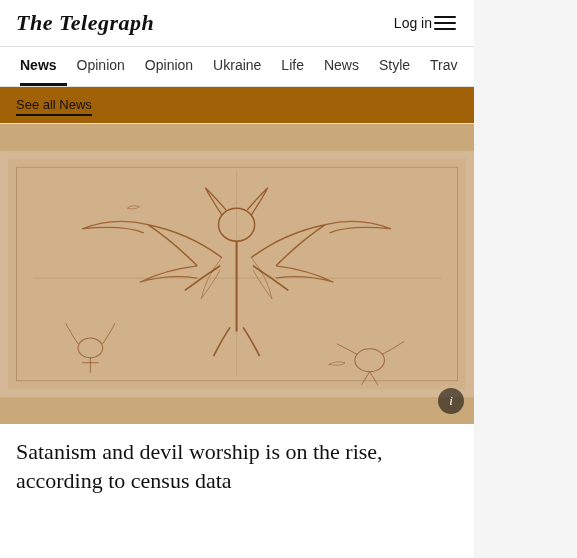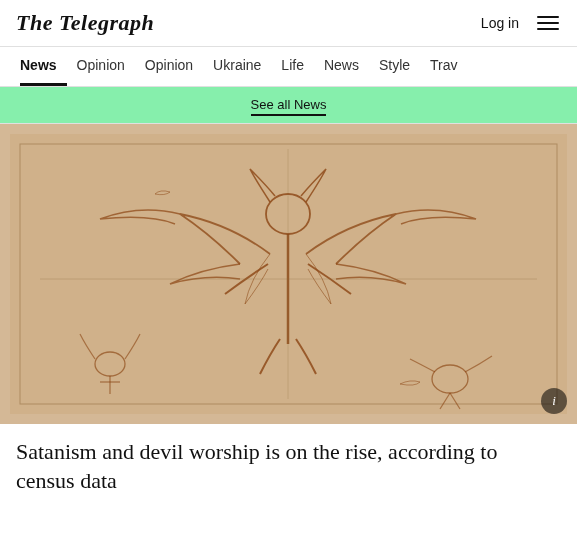--- a/index.html
+++ b/index.html
@@ -10,21 +10,21 @@
 
     body {
       width: 577px;
       height: 558px;
       font-family: Georgia, 'Times New Roman', serif;
       background: #f5f5f5;
       overflow: hidden;
     }
 
     .page-wrapper {
-      width: 577px;
+      width: 474px;
       height: 558px;
       background: #fff;
       position: relative;
       overflow: hidden;
     }
 
     
     .header {
       display: flex;
       align-items: center;
@@ -39,21 +39,21 @@
       font-size: 22px;
       font-style: italic;
       color: #111;
       font-weight: bold;
       letter-spacing: 0.5px;
     }
 
     .header-right {
       display: flex;
       align-items: center;
-      gap: 16px;
+      gap: 0;
     }
 
     .login-button {
       font-family: Arial, sans-serif;
       font-size: 14px;
       color: #111;
       background: none;
       border: none;
       cursor: pointer;
     }
@@ -100,23 +100,22 @@
       border-bottom: 3px solid #111;
     }
 
     .nav-item:first-child {
       padding-left: 0;
     }
 
     
     .sub-nav {
       padding: 8px 16px 10px 16px;
-      background: #86efac;
+      background: #a16207;
       border-bottom: 1px solid #e0e0e0;
-      text-align: center;
     }
 
     .see-all-link {
       font-family: Arial, sans-serif;
       font-size: 13px;
       color: #111;
       text-decoration: none;
       cursor: pointer;
       border-bottom: 2px solid #111;
       padding-bottom: 2px;

